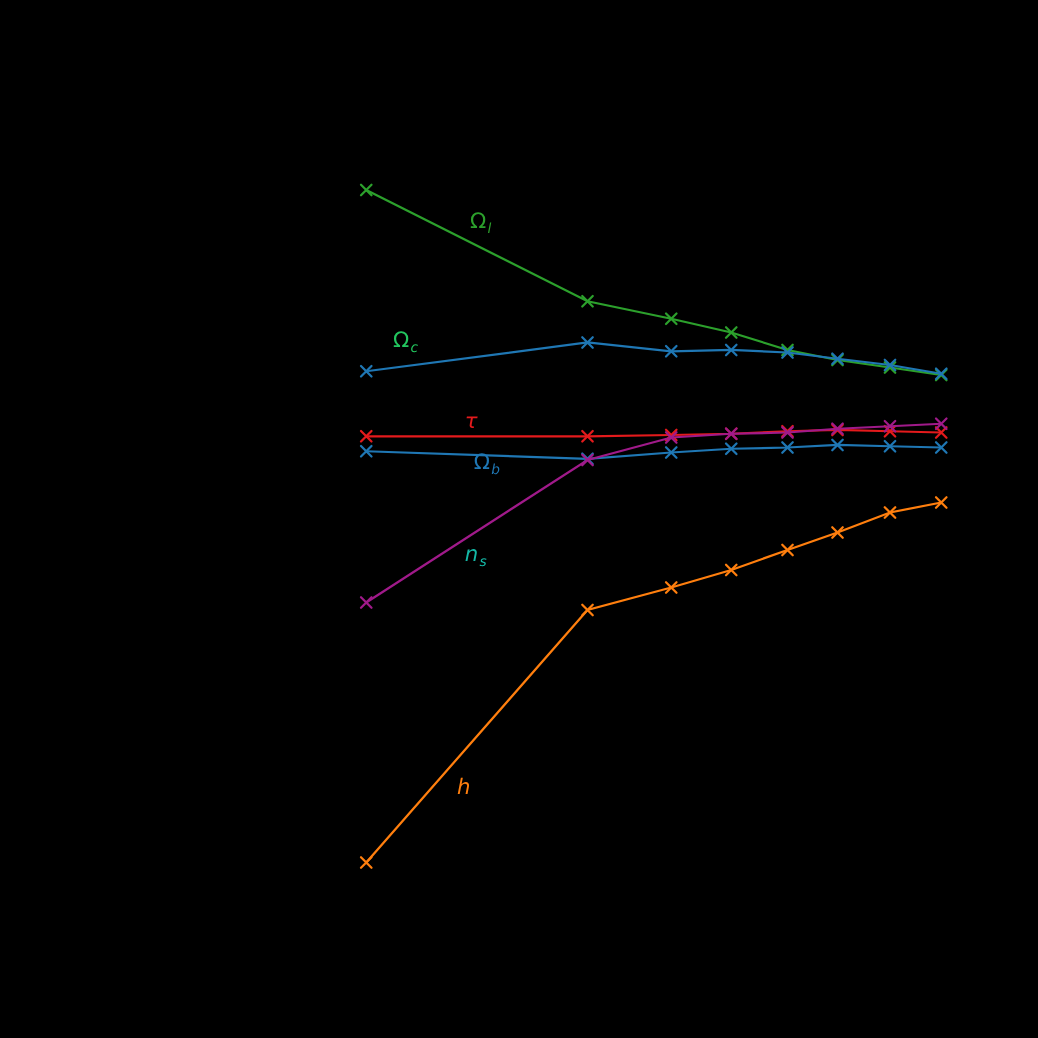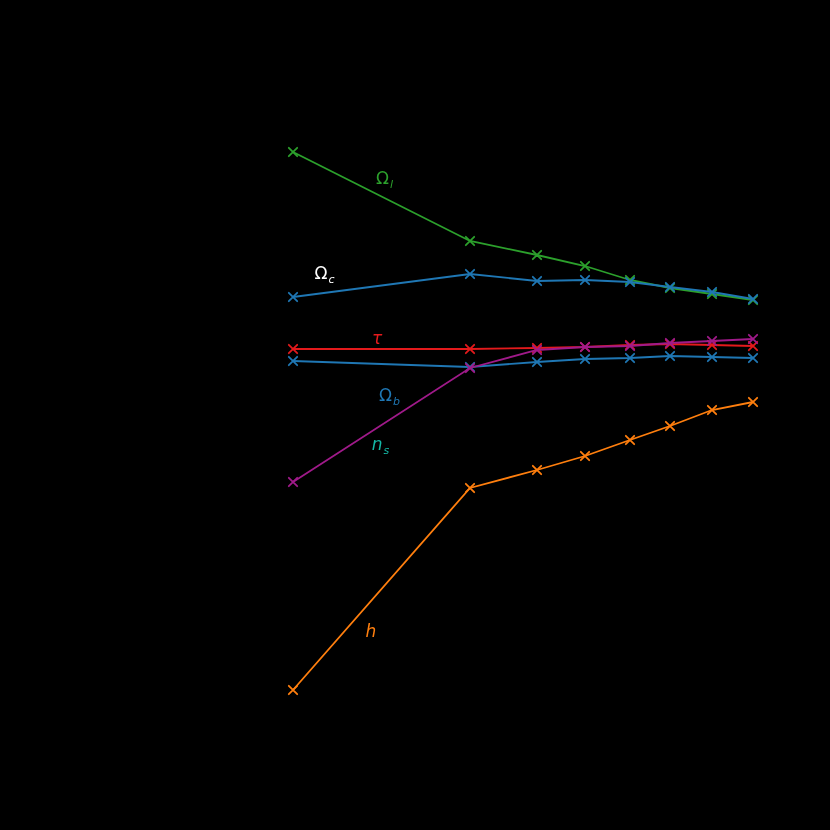--- a/index.html
+++ b/index.html
@@ -98,19 +98,19 @@
       <path d="M465.8,483.8 L474.2,492.2 M465.8,492.2 L474.2,483.8" stroke="#ff7f0e" stroke-width="1.8" fill="none" stroke-linecap="round"></path>
       <path d="M532.8,465.8 L541.2,474.2 M532.8,474.2 L541.2,465.8" stroke="#ff7f0e" stroke-width="1.8" fill="none" stroke-linecap="round"></path>
       <path d="M580.8,451.8 L589.2,460.2 M580.8,460.2 L589.2,451.8" stroke="#ff7f0e" stroke-width="1.8" fill="none" stroke-linecap="round"></path>
       <path d="M625.8,435.8 L634.2,444.2 M625.8,444.2 L634.2,435.8" stroke="#ff7f0e" stroke-width="1.8" fill="none" stroke-linecap="round"></path>
       <path d="M665.8,421.8 L674.2,430.2 M665.8,430.2 L674.2,421.8" stroke="#ff7f0e" stroke-width="1.8" fill="none" stroke-linecap="round"></path>
       <path d="M707.8,405.8 L716.2,414.2 M707.8,414.2 L716.2,405.8" stroke="#ff7f0e" stroke-width="1.8" fill="none" stroke-linecap="round"></path>
       <path d="M748.8,397.8 L757.2,406.2 M748.8,406.2 L757.2,397.8" stroke="#ff7f0e" stroke-width="1.8" fill="none" stroke-linecap="round"></path>
     </svg>
   <div>
       <div class="series-label" style="left: 384px; top: 178px; color: rgb(44, 160, 44);"><span>Ω</span><sub>l</sub></div>
-      <div class="series-label" style="left: 324px; top: 273px; color: #ffffff;"><span>Ω</span><sub>c</sub></div>
+      <div class="series-label" style="left: 324px; top: 273px; color: #22c55e;"><span>Ω</span><sub>c</sub></div>
       <div class="series-label italic" style="left: 377px; top: 338px; color: rgb(228, 26, 28);"><span>τ</span></div>
-      <div class="series-label" style="left: 389px; top: 395px; color: rgb(31, 119, 180);"><span>Ω</span><sub>b</sub></div>
+      <div class="series-label" style="left: 389px; top: 371px; color: rgb(31, 119, 180);"><span>Ω</span><sub>b</sub></div>
       <div class="series-label italic" style="left: 380px; top: 444px; color: #14b8a6;"><span>n</span><sub>s</sub></div>
       <div class="series-label italic" style="left: 371px; top: 631px; color: rgb(255, 127, 14);"><span>h</span></div>
     </div>
 </div>
 
 </body></html>

